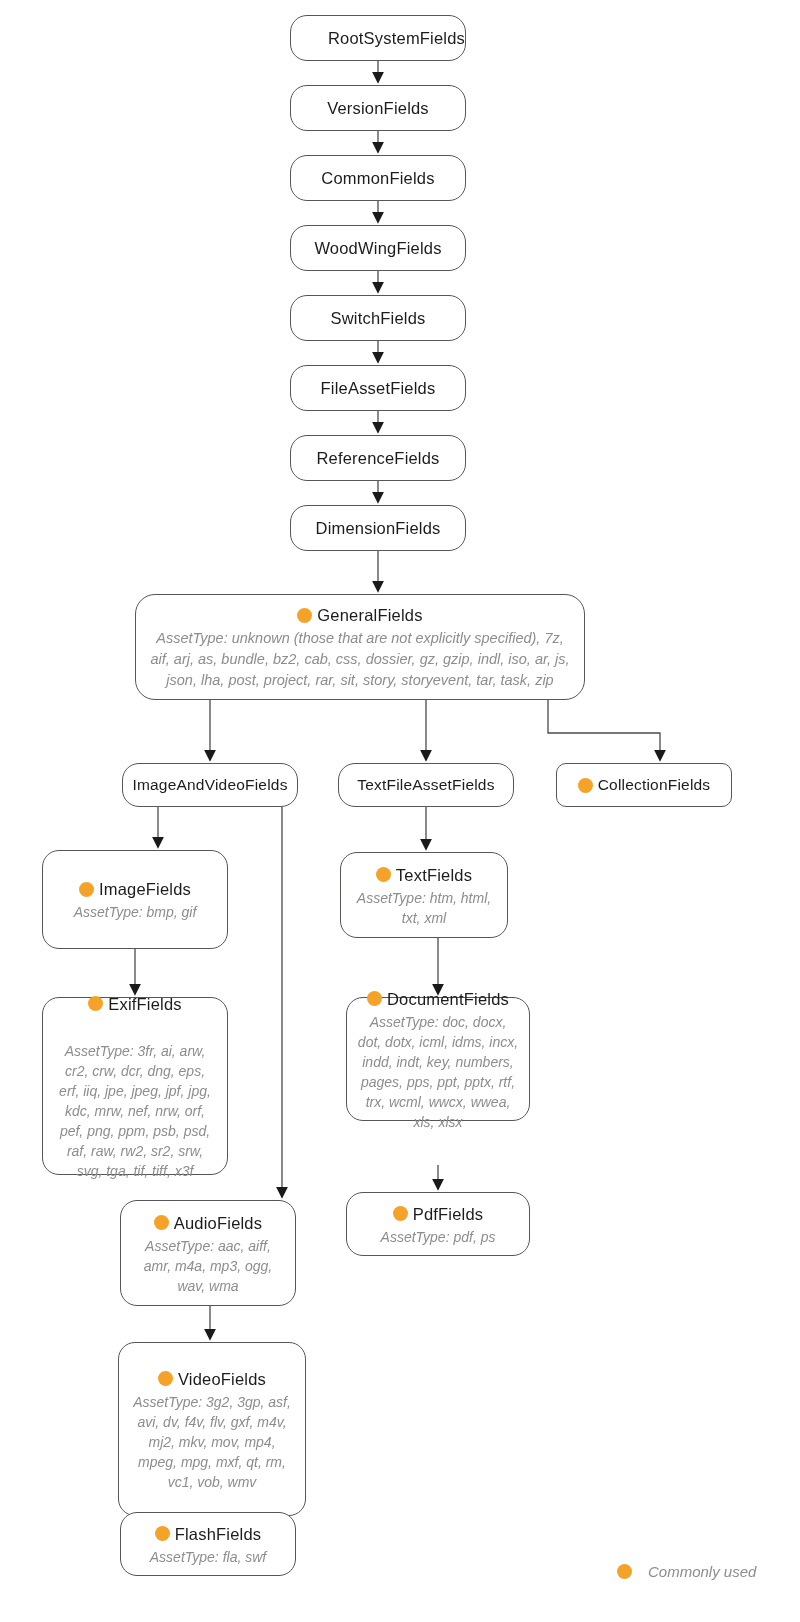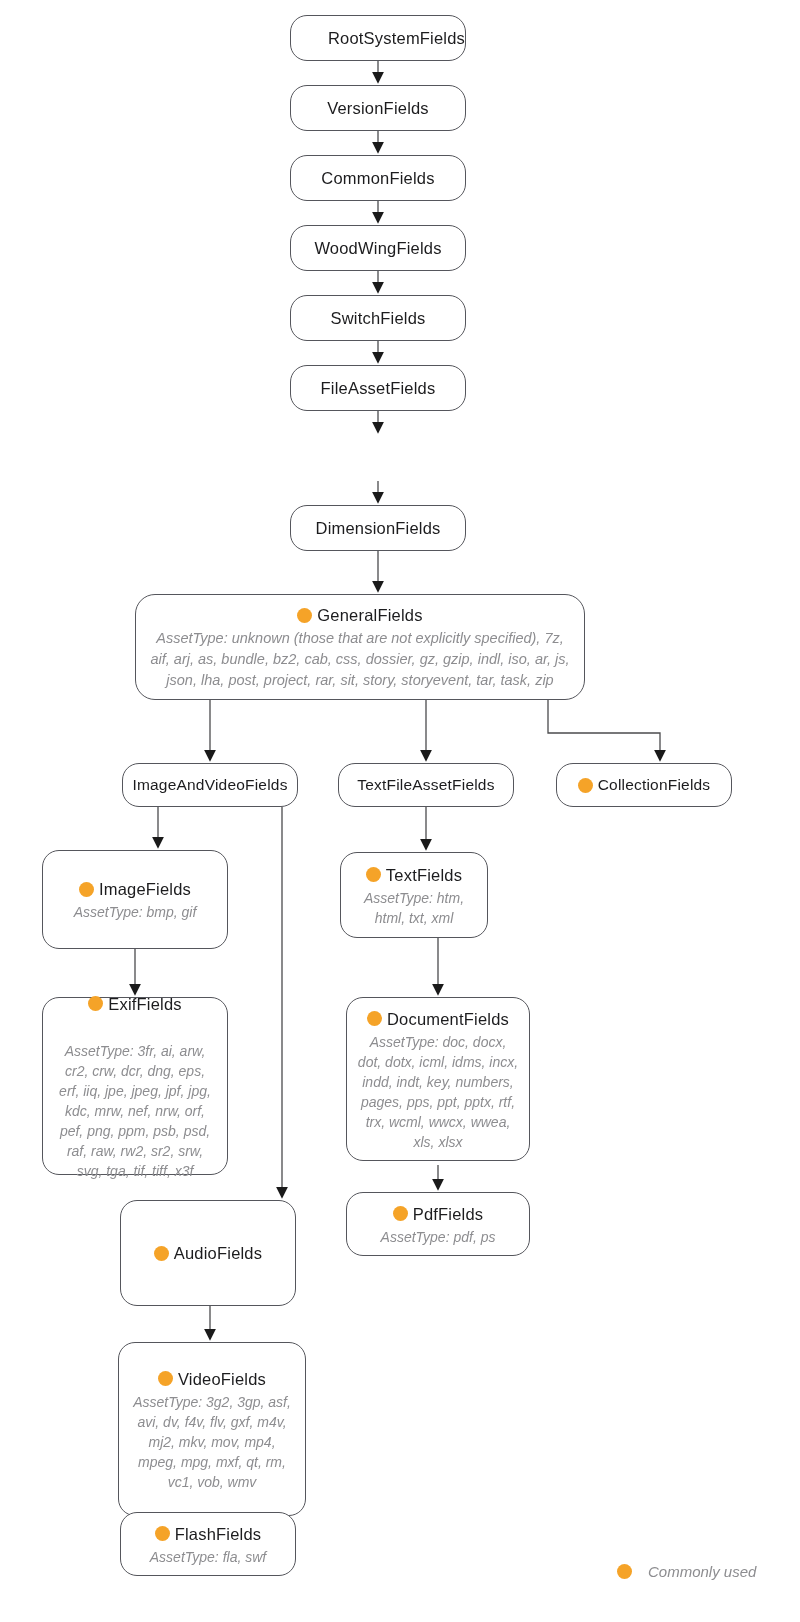--- a/index.html
+++ b/index.html
@@ -90,20 +90,25 @@
   <div class="node" style="left:290px; top:225px; width:176px; height:46px;">
     <div class="title">
         <span>WoodWingFields</span>
       </div>
   </div>
   <div class="node" style="left:290px; top:365px; width:176px; height:46px;">
     <div class="title">
         <span>FileAssetFields</span>
       </div>
   </div>
+  <div class="node" style="left:290px; top:435px; width:176px; height:46px;">
+    <div class="title">
+        <span>ReferenceFields</span>
+      </div>
+  </div>
   <div class="node" style="left:290px; top:505px; width:176px; height:46px;">
     <div class="title">
         <span>DimensionFields</span>
       </div>
   </div>
 
   <div class="node" style="left:135px; top:594px; width:450px; height:106px; border-radius:20px;">
     <div class="title">
       <span class="dot"></span>
       <span>GeneralFields</span>
@@ -114,21 +119,21 @@
   <div class="node" style="left:122px; top:763px; width:176px; height:44px;text-align:center;">
     <div class="title" style="font-size:15.5px;">
         <span>ImageAndVideoFields</span>
       </div>
   </div>
   <div class="node" style="left:338px; top:763px; width:176px; height:44px;">
     <div class="title" style="font-size:15.5px;">
         <span>TextFileAssetFields</span>
       </div>
   </div>
-  <div class="node" style="left:556px; top:763px; width:176px; height:44px;">
+  <div class="node" style="left:556px; top:763px; width:176px; height:44px;border-radius:10px;">
     <div class="title" style="font-size:15.5px;">
       <span class="dot"></span>
       <span>CollectionFields</span>
     </div>
   </div>
 
   <div class="node" style="left:42px; top:850px; width:186px; height:99px;">
     <div class="title">
       <span class="dot"></span>
       <span>ImageFields</span>
@@ -142,47 +147,48 @@
       <span>ExifFields</span>
     </div>
     <div class="desc">AssetType: 3fr, ai, arw, cr2, crw, dcr, dng, eps, erf, iiq, jpe, jpeg, jpf, jpg, kdc, mrw, nef, nrw, orf, pef, png, ppm, psb, psd, raf, raw, rw2, sr2, srw, svg, tga, tif, tiff, x3f</div>
   </div>
 
   <div class="node" style="left:120px; top:1200px; width:176px; height:106px;">
     <div class="title">
       <span class="dot"></span>
       <span>AudioFields</span>
     </div>
+    <div class="desc">AssetType: aac, aiff, amr, m4a, mp3, ogg, wav, wma</div>
   </div>
 
   <div class="node" style="left:118px; top:1342px; width:188px; height:174px;">
     <div class="title">
       <span class="dot"></span>
       <span>VideoFields</span>
     </div>
     <div class="desc">AssetType: 3g2, 3gp, asf, avi, dv, f4v, flv, gxf, m4v, mj2, mkv, mov, mp4, mpeg, mpg, mxf, qt, rm, vc1, vob, wmv</div>
   </div>
 
   <div class="node" style="left:120px; top:1512px; width:176px; height:64px;">
     <div class="title">
       <span class="dot"></span>
       <span>FlashFields</span>
     </div>
     <div class="desc">AssetType: fla, swf</div>
   </div>
 
-  <div class="node" style="left:340px; top:852px; width:148px; height:86px;">
+  <div class="node" style="left:340px; top:852px; width:168px; height:86px;">
     <div class="title">
       <span class="dot"></span>
       <span>TextFields</span>
     </div>
     <div class="desc">AssetType: htm, html, txt, xml</div>
   </div>
 
-  <div class="node" style="left:346px; top:997px; width:184px; height:164px;">
+  <div class="node" style="left:346px; top:997px; width:184px; height:124px;">
     <div class="title">
       <span class="dot"></span>
       <span>DocumentFields</span>
     </div>
     <div class="desc">AssetType: doc, docx, dot, dotx, icml, idms, incx, indd, indt, key, numbers, pages, pps, ppt, pptx, rtf, trx, wcml, wwcx, wwea, xls, xlsx</div>
   </div>
 
   <div class="node" style="left:346px; top:1192px; width:184px; height:64px;">
     <div class="title">
       <span class="dot"></span>

